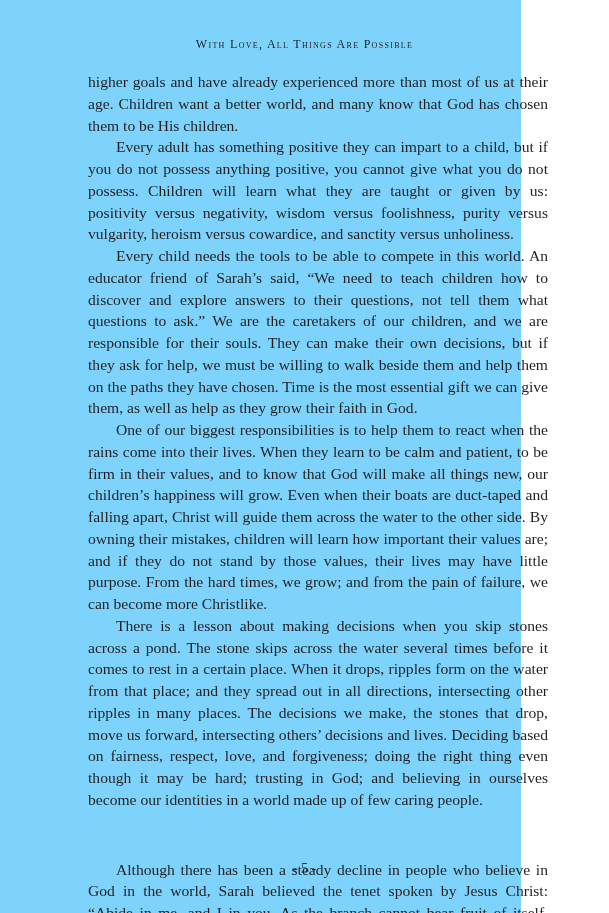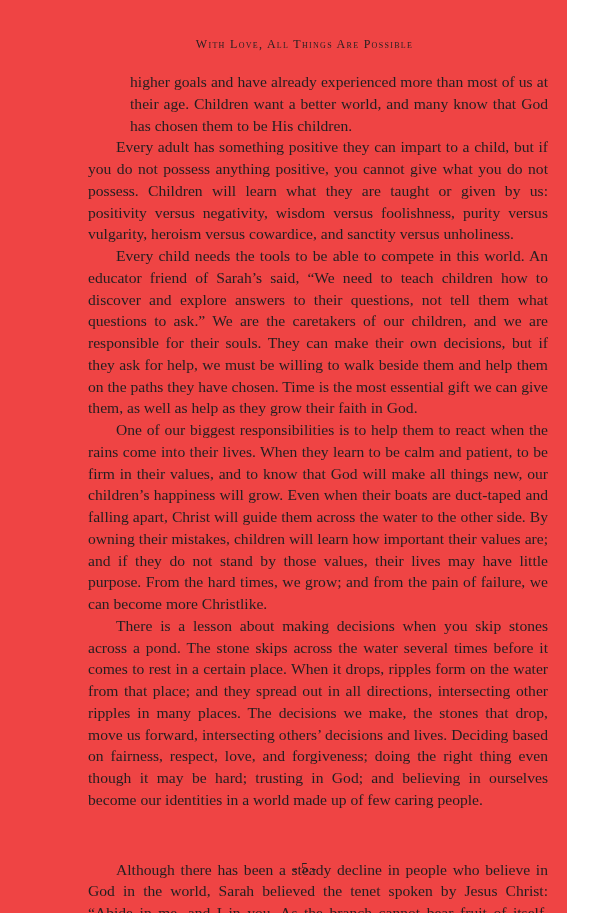--- a/index.html
+++ b/index.html
@@ -1,30 +1,30 @@
 <!DOCTYPE html>
 <html><head>
   <meta charset="utf-8">
   <style>
     html, body { margin: 0; padding: 0; background: #ffffff; }
     body { width: 609px; height: 913px; position: relative; overflow: hidden; }
-    .page { position: absolute; left: 0; top: 0; width: 567px; height: 913px; background: #ef4444; }
+    .page { position: absolute; left: 0; top: 0; width: 521px; height: 913px; background: #7dd3fc; }
     .running-head {
       position: absolute; top: 37px; left: 0; width: 609px; text-align: center;
       font-family: "Liberation Serif", "DejaVu Serif", serif;
       font-size: 12px; font-variant: small-caps; letter-spacing: 1.3px; color: #231f20;
     }
     .body-text {
       position: absolute; left: 88px; top: 71px; width: 460px;
       font-family: "Liberation Serif", "DejaVu Serif", serif;
       font-size: 15.6px; line-height: 21.75px; color: #231f20;
       text-align: justify; hyphens: none;
     }
     .body-text p { margin: 0; text-indent: 28px; }
-    .body-text p.cont { text-indent: 0; margin-left: 42px; }
+    .body-text p.cont { text-indent: 0; }
     .body-text p.last-open { text-align-last: justify; margin-top: 48px; }
     .folio {
       position: absolute; top: 861px; left: 0; width: 609px; text-align: center;
       font-family: "Liberation Serif", "DejaVu Serif", serif;
       font-size: 14px; color: #231f20;
     }
   </style>
 </head>
 <body>
 

